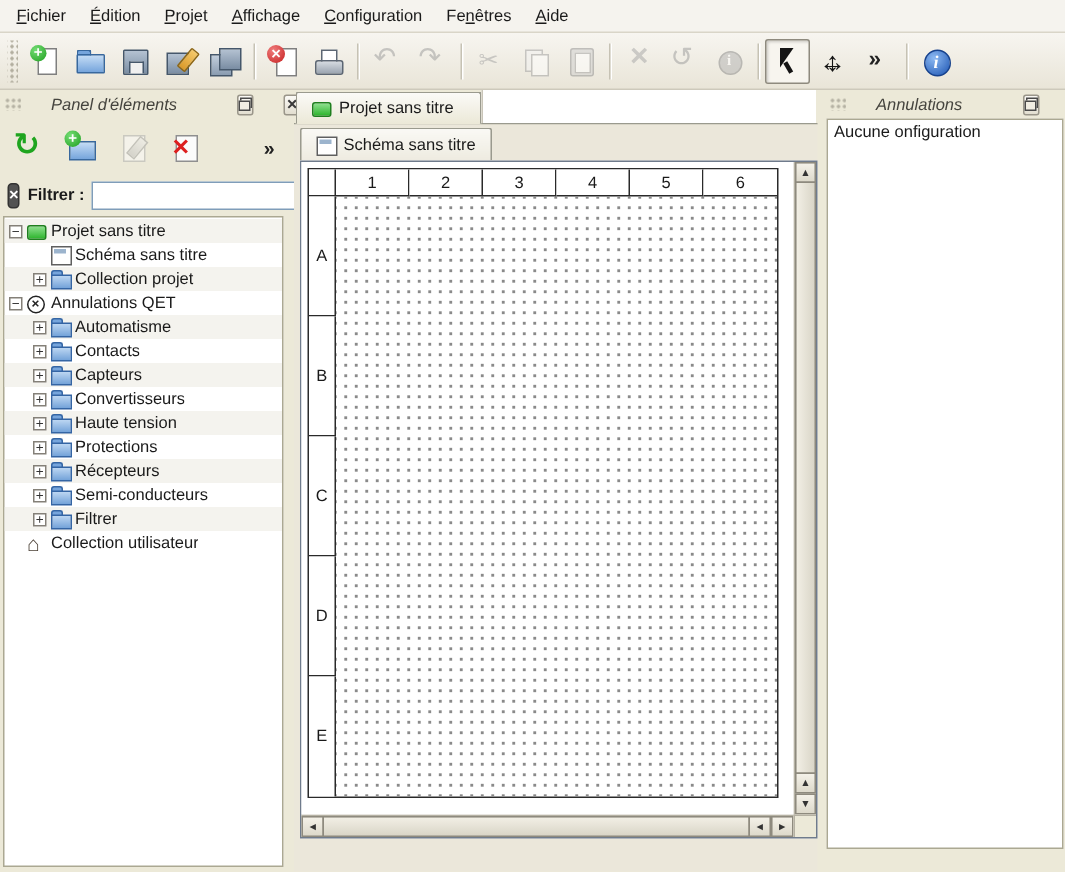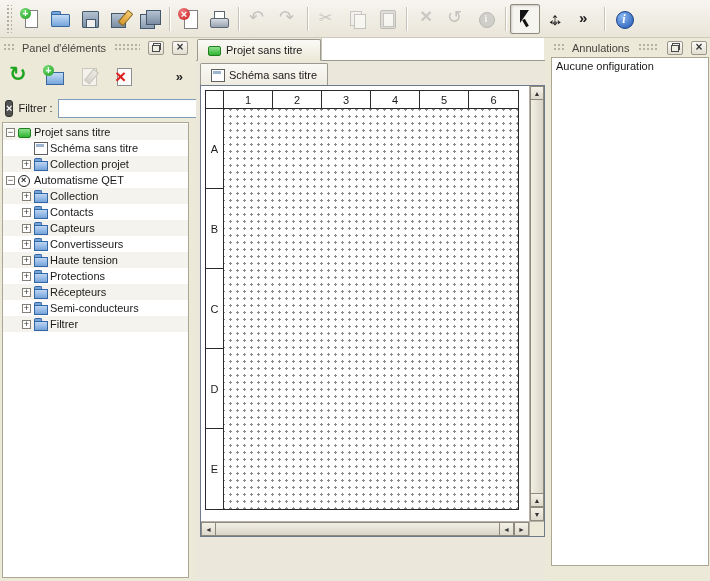--- a/index.html
+++ b/index.html
@@ -67,40 +67,40 @@
   .icn-delete-element::before{content:"";left:4px;top:3px;width:13px;height:16px;background:#fbfbfb;border:1px solid #8f8f8f;}
   .icn-delete-element::after{content:"×";left:0;top:4px;width:15px;height:15px;color:#dd1f1f;font-size:19px;font-weight:bold;line-height:15px;text-align:center;}
 
   
   #main{flex:1;display:flex;min-height:0;}
   .splitter{width:5px;flex:0 0 5px;}
 
   
   #left-dock{width:191px;flex:0 0 191px;display:flex;flex-direction:column;min-height:0;}
   #right-dock{width:160px;flex:0 0 160px;display:flex;flex-direction:column;min-height:0;}
-  .dock-header{height:19px;display:flex;align-items:center;gap:8px;padding:0 3px;}
+  .dock-header{height:19px;display:flex;align-items:center;gap:20px;padding:0 3px;font-style:italic;}
   .grip{height:9px;flex:0 0 11px;background-image:radial-gradient(circle,#b5b1a3 1px,transparent 1.2px);background-size:4px 4px;}
   .grip.flex{flex:1;}
   .dock-title{color:#45443e;white-space:nowrap;}
   .dock-btn{width:16px;height:14px;display:flex;align-items:center;justify-content:center;border:1px solid #9a968a;border-radius:2px;background:linear-gradient(#fbfaf6,#e2ded0);}
   .dk-float{position:relative;width:9px;height:9px;display:block;}
   .dk-float::before{content:"";position:absolute;right:0;top:0;width:6px;height:5px;border:1px solid #4a4a4a;}
   .dk-float::after{content:"";position:absolute;left:0;bottom:0;width:6px;height:5px;border:1px solid #4a4a4a;background:#f0ede2;}
   .dk-close{display:block;width:9px;height:9px;}
   .dk-close::before{content:"×";font-size:12px;font-weight:bold;color:#3a3a3a;line-height:8px;display:block;text-align:center;}
 
   
   #panel-toolbar{height:38px;display:flex;align-items:center;padding:0 4px;}
   #panel-toolbar-buttons{display:flex;align-items:center;gap:5px;}
   .overflow{margin-left:auto;font-size:13px;font-weight:bold;color:#222;padding:0 4px;}
   #filter-row{height:26px;display:flex;align-items:center;gap:5px;padding:0 5px;}
   #filter-clear{width:24px;height:17px;background:#525252;border:1px solid #333;border-radius:3px;display:flex;align-items:center;justify-content:center;}
   .cf-icn{display:block;}
   .cf-icn::before{content:"×";color:#fff;font-size:11px;font-weight:bold;line-height:14px;}
-  #filter-label{white-space:nowrap;}
+  #filter-label{white-space:nowrap;font-weight:bold;}
   #filter-input{flex:1;height:19px;border:1px solid #7f9db9;background:#fff;font:inherit;padding:1px 3px;margin-right:2px;}
   #tree{flex:1;margin:1px 2px 3px 2px;border:1px solid #aba892;background:#fff;overflow:hidden;padding-top:1px;}
   .tree-row{height:16px;display:flex;align-items:center;gap:3px;white-space:nowrap;}
   .tree-row.shade{background:#f4f3ee;}
   .exp{flex:0 0 9px;width:9px;height:9px;border:1px solid #848078;background:#fff;font-size:9px;line-height:7px;text-align:center;color:#333;}
   .exp.spacer{border:none;background:transparent;}
   .ticn{position:relative;flex:0 0 13px;width:13px;height:12px;display:inline-block;}
   .ticn::before,.ticn::after{position:absolute;}
   .ticn-project::before{content:"";left:0;top:2px;width:11px;height:8px;background:linear-gradient(#8fe08f,#2eb52e);border:1px solid #1f7f1f;border-radius:2px;}
   .ticn-schema::before{content:"";left:0;top:0;width:12px;height:11px;background:#fff;border:1px solid #5f5f5f;}
@@ -153,20 +153,29 @@
 
   
   #undo-list{flex:1;margin:0 1px 15px 1px;border:1px solid #aba892;background:#fff;padding:1px;}
   .undo-item{padding:1px 3px;white-space:nowrap;}
 </style>
 </head>
 <body>
 
 <div id="app">
 
+  <div id="menubar">
+      <div class="menu-item"><u>F</u>ichier</div>
+      <div class="menu-item"><u>É</u>dition</div>
+      <div class="menu-item"><u>P</u>rojet</div>
+      <div class="menu-item"><u>A</u>ffichage</div>
+      <div class="menu-item"><u>C</u>onfiguration</div>
+      <div class="menu-item">Fe<u>n</u>êtres</div>
+      <div class="menu-item"><u>A</u>ide</div>
+    </div>
 
   <div id="toolbar">
     <div class="tb-handle"></div>
     <div id="main-toolbar-buttons">
         <button class="tb-btn">
           <span class="icn icn-new-document"></span>
         </button>
         <button class="tb-btn">
           <span class="icn icn-open-folder"></span>
         </button>
@@ -280,26 +289,26 @@
             <span class="tree-label">Schéma sans titre</span>
           </div>
           <div class="tree-row shade" style="padding-left: 19px;">
             <span class="exp">+</span>
             <span class="ticn ticn-folder"></span>
             <span class="tree-label">Collection projet</span>
           </div>
           <div class="tree-row" style="padding-left: 3px;">
             <span class="exp">−</span>
             <span class="ticn ticn-qet"></span>
-            <span class="tree-label">Automatisme QET</span>
-          </div>
-          <div class="tree-row shade" style="padding-left: 19px;">
-            <span class="exp">+</span>
-            <span class="ticn ticn-folder"></span>
-            <span class="tree-label">Collection</span>
+            <span class="tree-label">Annulations QET</span>
+          </div>
+          <div class="tree-row shade" style="padding-left: 19px;">
+            <span class="exp">+</span>
+            <span class="ticn ticn-folder"></span>
+            <span class="tree-label">Automatisme</span>
           </div>
           <div class="tree-row" style="padding-left: 19px;">
             <span class="exp">+</span>
             <span class="ticn ticn-folder"></span>
             <span class="tree-label">Contacts</span>
           </div>
           <div class="tree-row shade" style="padding-left: 19px;">
             <span class="exp">+</span>
             <span class="ticn ticn-folder"></span>
             <span class="tree-label">Capteurs</span>
@@ -326,20 +335,25 @@
           </div>
           <div class="tree-row" style="padding-left: 19px;">
             <span class="exp">+</span>
             <span class="ticn ticn-folder"></span>
             <span class="tree-label">Semi-conducteurs</span>
           </div>
           <div class="tree-row shade" style="padding-left: 19px;">
             <span class="exp">+</span>
             <span class="ticn ticn-folder"></span>
             <span class="tree-label">Filtrer</span>
+          </div>
+          <div class="tree-row" style="padding-left: 3px;">
+            <span class="exp spacer"></span>
+            <span class="ticn ticn-home"></span>
+            <span class="tree-label">Collection utilisateur</span>
           </div>
         </div>
     </div>
 
     <div class="splitter"></div>
 
     <div id="center">
       <div id="project-tabbar">
         <div id="project-tab" class="tab">
           <span class="ticn ticn-project"></span>

